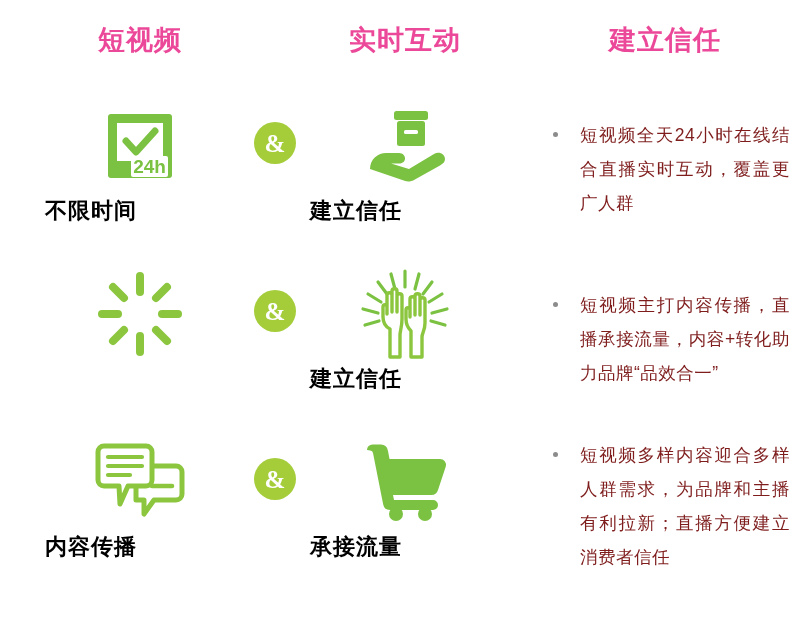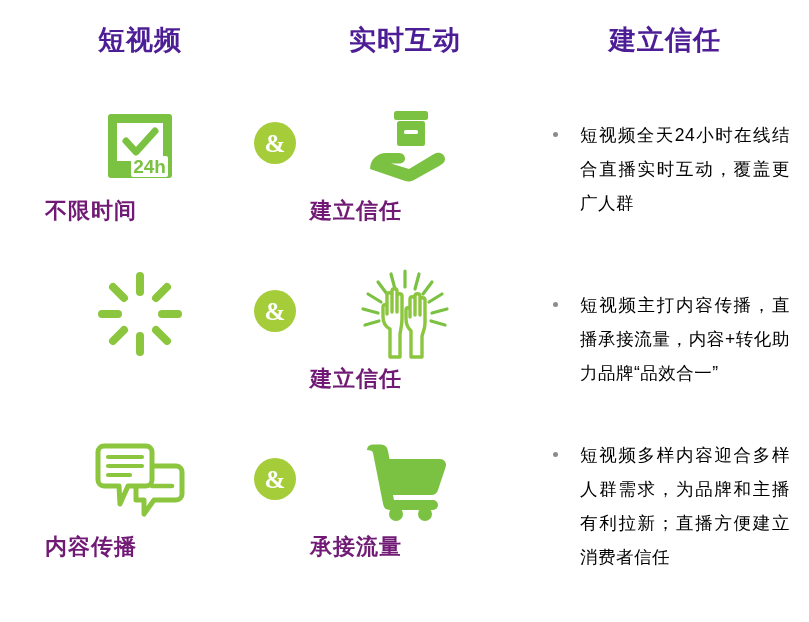--- a/index.html
+++ b/index.html
@@ -28,21 +28,21 @@
     top: 22px;
     left: 0;
     width: 809px;
     height: 46px;
   }
   .col-head {
     position: absolute;
     text-align: center;
     font-size: 27px;
     font-weight: bold;
-    color: #4c1d95;
+    color: #ec4899;
     letter-spacing: 1px;
     white-space: nowrap;
   }
   .col-head.c1 { left: 45px;  width: 190px; }
   .col-head.c2 { left: 310px; width: 190px; }
   .col-head.c3 { left: 570px; width: 190px; }
 
   
   .rows {
     position: absolute;
@@ -67,21 +67,21 @@
 
   .icon-box {
     height: 92px;
     display: flex;
     align-items: center;
     justify-content: center;
   }
   .cell-label {
     font-size: 22px;
     font-weight: bold;
-    color: #701a75;
+    color: #000000;
     letter-spacing: 1px;
     margin-top: 4px;
     white-space: nowrap;
   }
 
   
   .amp {
     position: absolute;
     left: 254px;
     top: 22px;
@@ -102,21 +102,21 @@
   
   .bullets {
     position: absolute;
     top: 118px;
     left: 540px;
     width: 250px;
   }
   .bullet {
     position: relative;
     padding-left: 40px;
-    color: #000000;
+    color: #7f1d1d;
     font-size: 17.5px;
     line-height: 34px;
     letter-spacing: 0.5px;
     text-align: justify;
   }
   .bullet .dot {
     position: absolute;
     left: 13px;
     top: 14px;
     width: 5px;

